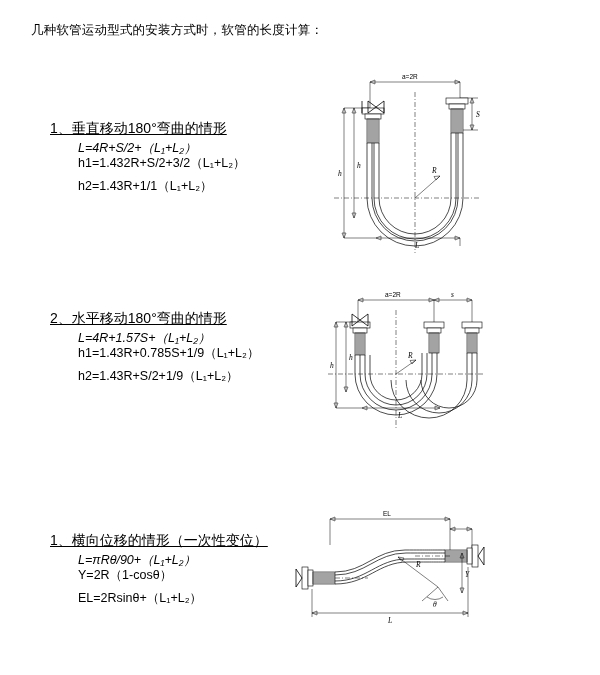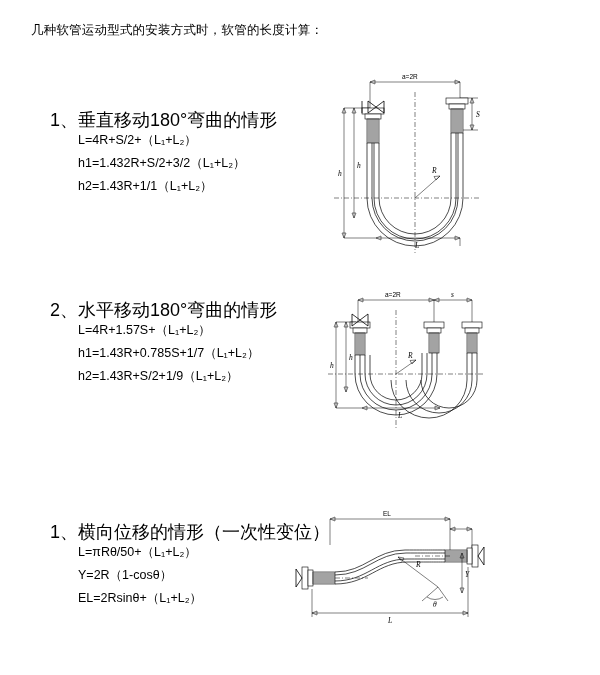--- a/index.html
+++ b/index.html
@@ -33,31 +33,32 @@
     left: 0;
     width: 600px;
   }
   .sec1 { top: 108px; }
   .sec2 { top: 298px; }
   .sec3 { top: 520px; }
 
   .sec-title {
     position: absolute;
     left: 50px;
-    top: 0;
-    font-size: 18px;
+    top: 12px;
+    font-size: 14px;
     white-space: nowrap;
+    text-decoration: underline;
   }
   .formula {
     position: absolute;
     left: 78px;
     font-size: 12.5px;
     white-space: nowrap;
   }
-  .f0 { top: 24px; }
+  .f0 { top: 32px; font-style: italic; }
   .f1 { top: 47px; }
   .f2 { top: 70px; }
 
   .fig {
     position: absolute;
   }
   .fig1 { left: 310px; top: 68px; }
   .fig2 { left: 310px; top: 288px; }
   .fig3 { left: 290px; top: 505px; }
 
@@ -153,21 +154,21 @@
       <path class="dim" d="M66,170 l5,-2 l0,4 z" fill="#000"></path>
       <path class="dim" d="M150,170 l-5,-2 l0,4 z" fill="#000"></path>
       <text class="lbl-i" x="105" y="180">L</text>
       <line class="lnt" x1="150" y1="170" x2="150" y2="178"></line>
     </svg>
   </div>
 
   <div class="section sec2">
     <div class="sec-title">2、水平移动180°弯曲的情形</div>
     <div class="formula f0">L=4R+1.57S+（L₁+L₂）</div>
-    <div class="formula f1">h1=1.43R+0.785S+1/7（L₁+L₂）</div>
+    <div class="formula f1">h1=1.43R+0.785S+1/9（L₁+L₂）</div>
     <div class="formula f2">h2=1.43R+S/2+1/9（L₁+L₂）</div>
   </div>
 
   <div class="fig fig2">
     <svg width="180" height="170" viewBox="0 0 180 170">
 
       <line class="dim" x1="48" y1="12" x2="124" y2="12"></line>
       <path class="dim" d="M48,12 l5,-2 l0,4 z" fill="#000"></path>
       <path class="dim" d="M124,12 l-5,-2 l0,4 z" fill="#000"></path>
       <text class="lbl" x="75" y="9">a=2R</text>
@@ -235,21 +236,21 @@
 
       <line class="dim" x1="52" y1="120" x2="130" y2="120"></line>
       <path class="dim" d="M52,120 l5,-2 l0,4 z" fill="#000"></path>
       <path class="dim" d="M130,120 l-5,-2 l0,4 z" fill="#000"></path>
       <text class="lbl-i" x="88" y="130">L</text>
     </svg>
   </div>
 
   <div class="section sec3">
     <div class="sec-title">1、横向位移的情形（一次性变位）</div>
-    <div class="formula f0">L=πRθ/50+（L₁+L₂）</div>
+    <div class="formula f0">L=πRθ/90+（L₁+L₂）</div>
     <div class="formula f1">Y=2R（1-cosθ）</div>
     <div class="formula f2">EL=2Rsinθ+（L₁+L₂）</div>
   </div>
 
   <div class="fig fig3">
     <svg width="200" height="130" viewBox="0 0 200 130">
 
       <line class="dim" x1="40" y1="14" x2="160" y2="14"></line>
       <path class="dim" d="M40,14 l5,-2 l0,4 z" fill="#000"></path>
       <path class="dim" d="M160,14 l-5,-2 l0,4 z" fill="#000"></path>

